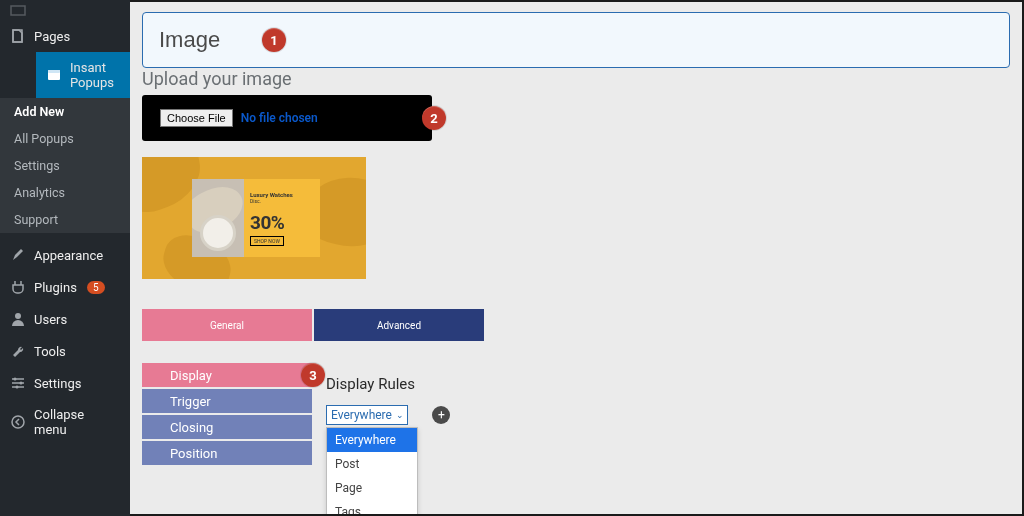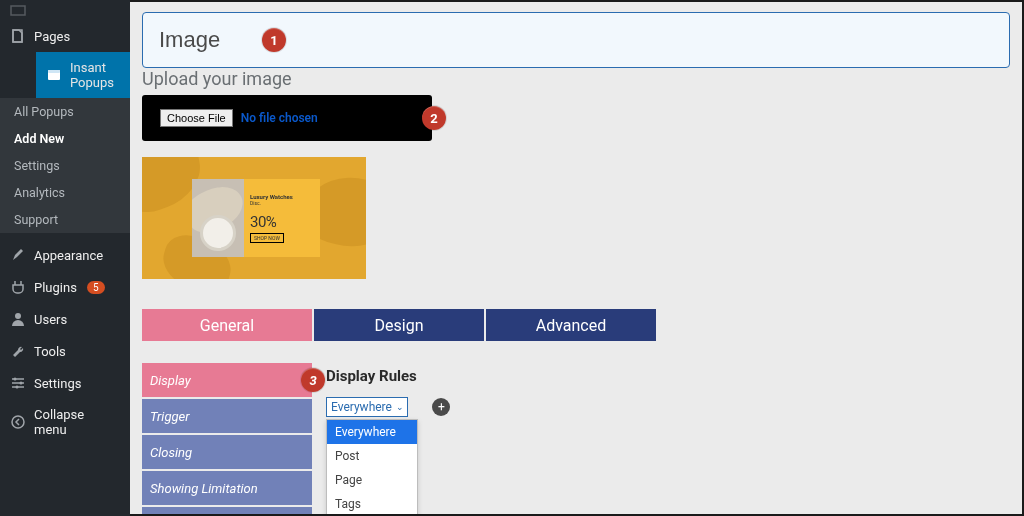--- a/index.html
+++ b/index.html
@@ -38,39 +38,39 @@
   .leaf.l1 { width: 80px; height: 60px; top: -10px; left: -20px; transform: rotate(-20deg) skew(-10deg); border-radius: 50% 40% 50% 40%; }
   .leaf.l2 { width: 70px; height: 50px; bottom: -10px; left: 20px; transform: rotate(25deg) skew(10deg); border-radius: 50% 40% 50% 40%; }
   .leaf.l3 { width: 90px; height: 70px; top: 20px; right: -30px; transform: rotate(15deg) skew(-10deg); border-radius: 50% 40% 50% 40%; }
   .card { position: absolute; left: 50px; top: 22px; width: 128px; height: 78px; background: #fff; display: flex; }
   .card-img { width: 52px; height: 78px; background: #c7bfb4; position: relative; overflow: hidden; }
   .watch { position: absolute; bottom: 6px; left: 8px; width: 36px; height: 36px; border-radius: 50%; background: #f2efe9; border: 3px solid #d7d2c7; }
   .arm { position: absolute; top: 10px; left: -6px; width: 58px; height: 40px; background: #d8cfbe; transform: rotate(-25deg); border-radius: 40% 50% 50% 40%; }
   .card-txt { flex: 1; background: #f5bc3a; display: flex; flex-direction: column; justify-content: center; padding-left: 6px; }
   .card-txt .t1 { font-size: 6px; font-weight: 700; }
   .card-txt .t2 { font-size: 5px; }
-  .card-txt .t3 { font-size: 15px; font-weight: 400; letter-spacing: -0.5px; margin-top: 7px; }
+  .card-txt .t3 { font-size: 19px; font-weight: 700; letter-spacing: -0.5px; margin-top: 7px; }
   .card-txt .t4 { font-size: 5px; border: 1px solid #000; padding: 1px 3px; width: fit-content; margin-top: 2px; }
 
   
   .tabs { margin-top: 30px; display: flex; gap: 2px; }
-  .tab { width: 170px; height: 32px; display: flex; align-items: center; justify-content: center; color: #fff; cursor: pointer; font-size: 16px; }
+  .tab { width: 170px; height: 32px; display: flex; align-items: center; justify-content: center; color: #fff; cursor: pointer; font-size: 10px; }
   .tab.active { background: #e77a94; }
   .tab.inactive { background: #293c7a; }
 
   
   .settings-row { margin-top: 22px; display: flex; gap: 14px; align-items: flex-start; }
   .side-tabs { width: 170px; display: flex; flex-direction: column; gap: 2px; }
-  .side-tab { height: 34px; display: flex; align-items: center; padding-left: 8px; color: #fff; cursor: pointer; font-size: 13px; position: relative; font-style: italic; }
+  .side-tab { height: 24px; display: flex; align-items: center; padding-left: 28px; color: #fff; cursor: pointer; font-size: 13px; position: relative; }
   .side-tab.active { background: #e77a94; }
   .side-tab.inactive { background: #7181b8; }
   .side-tab .annot { right: -13px; top: 50%; transform: translateY(-50%); }
 
   .rules { }
-  .rules-title { font-weight: 700; font-size: 15px; color: #2a2a2a; margin-bottom: 12px; margin-top: 4px; }
+  .rules-title { font-weight: 400; font-size: 15px; color: #2a2a2a; margin-bottom: 12px; margin-top: 12px; }
   .select-row { display: flex; align-items: center; gap: 24px; position: relative; }
   .select-box { border: 1px solid #2b6cb0; padding: 2px 4px; background: #fff; color: #2b6cb0; font-size: 12px; display: flex; align-items: center; gap: 4px; cursor: pointer; }
   .select-box .chev { font-size: 9px; }
   .plus-btn { width: 18px; height: 18px; border-radius: 50%; background: #4a4a4a; color: #fff; display: flex; align-items: center; justify-content: center; font-size: 12px; cursor: pointer; }
   .dropdown { position: absolute; top: 22px; left: 0; width: 92px; background: #fff; border: 1px solid #bdbdbd; box-shadow: 0 2px 5px rgba(0,0,0,.15); }
   .dd-item { padding: 5px 8px; font-size: 12px; color: #444; cursor: pointer; }
   .dd-item.sel { background: #1e73e8; color: #fff; }
 
   svg { display: block; }
 </style>
@@ -101,22 +101,22 @@
           <svg width="16" height="16" viewBox="0 0 16 16">
             <rect x="2" y="3" width="12" height="10" rx="1" fill="#fff"></rect>
             <rect x="2" y="3" width="12" height="3" rx="1" fill="#cfe6f5"></rect>
           </svg>
         </span>
       <span>Insant Popups</span>
     </div>
     <div class="arrow-right"></div>
   </div>
   <div class="side-sub">
+    <div class="sub-item current">Add New</div>
     <div class="sub-item">All Popups</div>
-    <div class="sub-item current">Add New</div>
     <div class="sub-item">Settings</div>
     <div class="sub-item">Analytics</div>
     <div class="sub-item">Support</div>
   </div>
   <div class="side-sep"></div>
   <div class="side-item">
     <span class="icon">
         <svg width="16" height="16" viewBox="0 0 16 16">
           <path d="M3 13 l2 -5 l6 -6 l2 2 l-6 6 z" fill="#a0a5aa"></path>
         </svg>
@@ -197,33 +197,31 @@
         <div class="t1">Luxury Watches</div>
         <div class="t2">Disc.</div>
         <div class="t3">30%</div>
         <div class="t4">SHOP NOW</div>
       </div>
     </div>
   </div>
 
   <div class="tabs">
     <div class="tab active">General</div>
-    <div class="tab inactive">Design</div>
     <div class="tab inactive">Advanced</div>
   </div>
 
   <div class="settings-row">
     <div class="side-tabs">
       <div class="side-tab active">
         <span>Display</span>
         <div class="annot">3</div>
       </div>
       <div class="side-tab inactive">Trigger</div>
       <div class="side-tab inactive">Closing</div>
-      <div class="side-tab inactive">Showing Limitation</div>
       <div class="side-tab inactive">Position</div>
     </div>
 
     <div class="rules">
       <div class="rules-title">Display Rules</div>
       <div class="select-row">
         <div class="select-box">
           <span>Everywhere</span>
           <span class="chev">⌄</span>
         </div>

